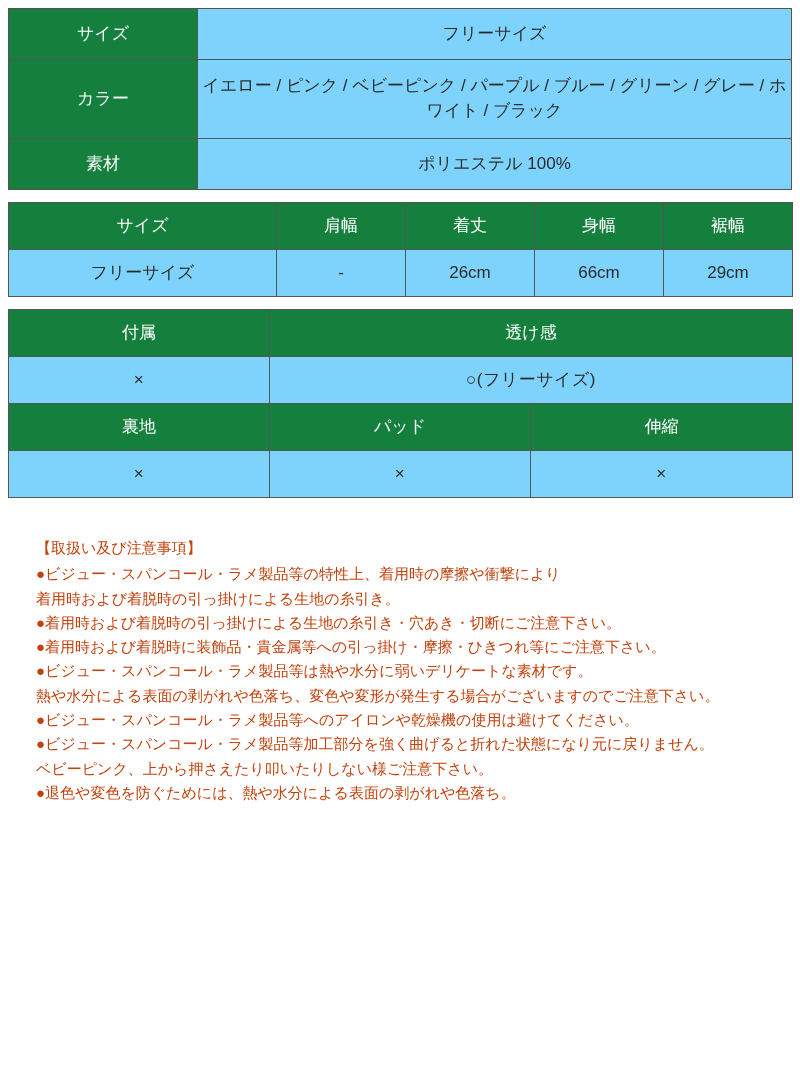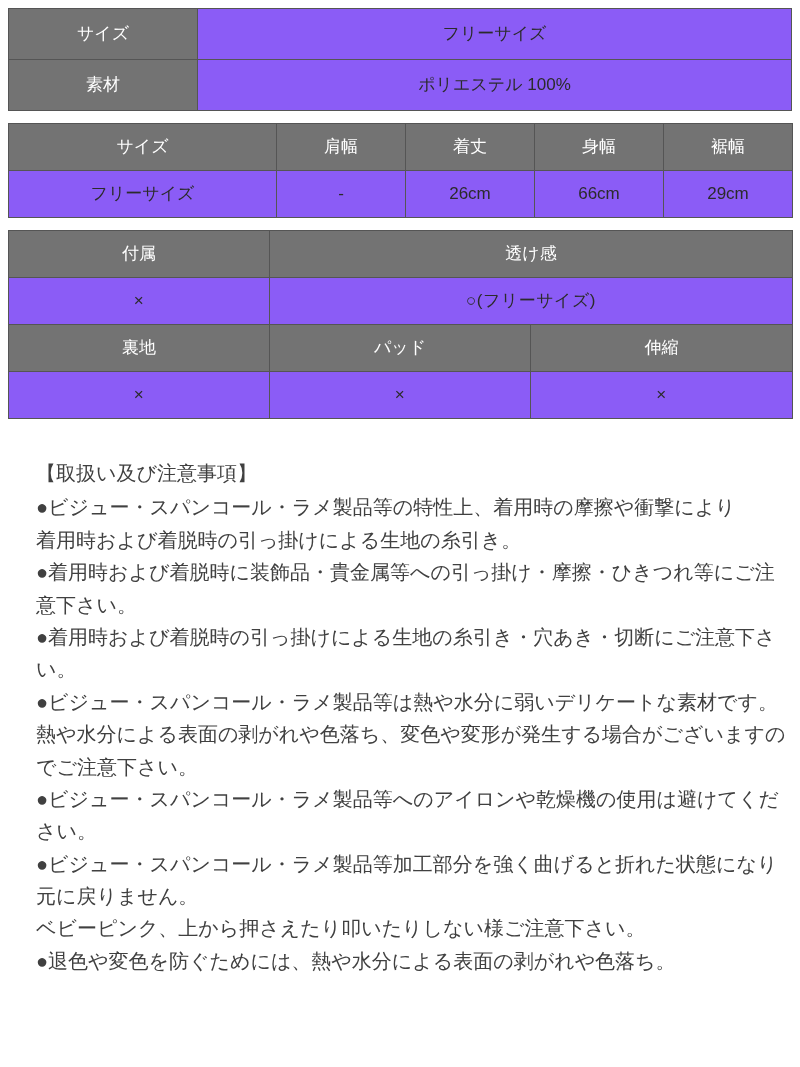--- a/index.html
+++ b/index.html
@@ -29,24 +29,24 @@
   }
   td, th {
     border: 1px solid #555555;
     text-align: center;
     vertical-align: middle;
     font-weight: normal;
     padding: 6px 4px;
     font-size: 17px;
     line-height: 1.45;
     color: #2b2b2b;
-    background: #8b5cf6;
+    background: #7dd3fc;
   }
   .hdr {
-    background: #737373;
+    background: #15803d;
     color: #ffffff;
     font-size: 17px;
   }
 
   
   #spec-table td { height: 38px; }
   #spec-table .label-col { width: 180px; }
   #spec-table tr.color-row td { height: 66px; }
 
   
@@ -55,42 +55,46 @@
 
   
   #feature-table { margin-top: 12px; }
   #feature-table td { height: 34px; font-size: 17px; }
   .mark { font-size: 17px; letter-spacing: 0.5px; }
 
   
   .notes {
     margin-top: 38px;
     padding-left: 28px;
-    font-size: 20px;
+    font-size: 15px;
     line-height: 1.62;
-    color: #404040;
+    color: #c2410c;
   }
   .notes .note-title {
     margin-bottom: 2px;
   }
   .notes p {
     margin: 0;
   }
   .note-line { white-space: pre-wrap; }
 </style>
 </head>
 <body>
 
 <div class="page">
 
   <table id="spec-table">
     <tbody>
       <tr>
         <td class="hdr label-col">サイズ</td>
         <td>フリーサイズ</td>
+      </tr>
+      <tr class="color-row">
+        <td class="hdr label-col">カラー</td>
+        <td>イエロー / ピンク / ベビーピンク / パープル / ブルー / グリーン / グレー / ホワイト / ブラック</td>
       </tr>
       <tr>
         <td class="hdr label-col">素材</td>
         <td>ポリエステル 100%</td>
       </tr>
     </tbody>
   </table>
 
   <table id="size-table">
     <colgroup>
@@ -143,22 +147,22 @@
         <td class="mark">×</td>
         <td class="mark">×</td>
       </tr>
     </tbody>
   </table>
 
   <div class="notes">
     <p class="note-title">【取扱い及び注意事項】</p>
     <p class="note-line">●ビジュー・スパンコール・ラメ製品等の特性上、着用時の摩擦や衝撃により</p>
     <p class="note-line">着用時および着脱時の引っ掛けによる生地の糸引き。</p>
+    <p class="note-line">●着用時および着脱時の引っ掛けによる生地の糸引き・穴あき・切断にご注意下さい。</p>
     <p class="note-line">●着用時および着脱時に装飾品・貴金属等への引っ掛け・摩擦・ひきつれ等にご注意下さい。</p>
-    <p class="note-line">●着用時および着脱時の引っ掛けによる生地の糸引き・穴あき・切断にご注意下さい。</p>
     <p class="note-line">●ビジュー・スパンコール・ラメ製品等は熱や水分に弱いデリケートな素材です。</p>
     <p class="note-line">熱や水分による表面の剥がれや色落ち、変色や変形が発生する場合がございますのでご注意下さい。</p>
     <p class="note-line">●ビジュー・スパンコール・ラメ製品等へのアイロンや乾燥機の使用は避けてください。</p>
     <p class="note-line">●ビジュー・スパンコール・ラメ製品等加工部分を強く曲げると折れた状態になり元に戻りません。</p>
     <p class="note-line">ベビーピンク、上から押さえたり叩いたりしない様ご注意下さい。</p>
     <p class="note-line">●退色や変色を防ぐためには、熱や水分による表面の剥がれや色落ち。</p>
   </div>
 
 </div>
 

